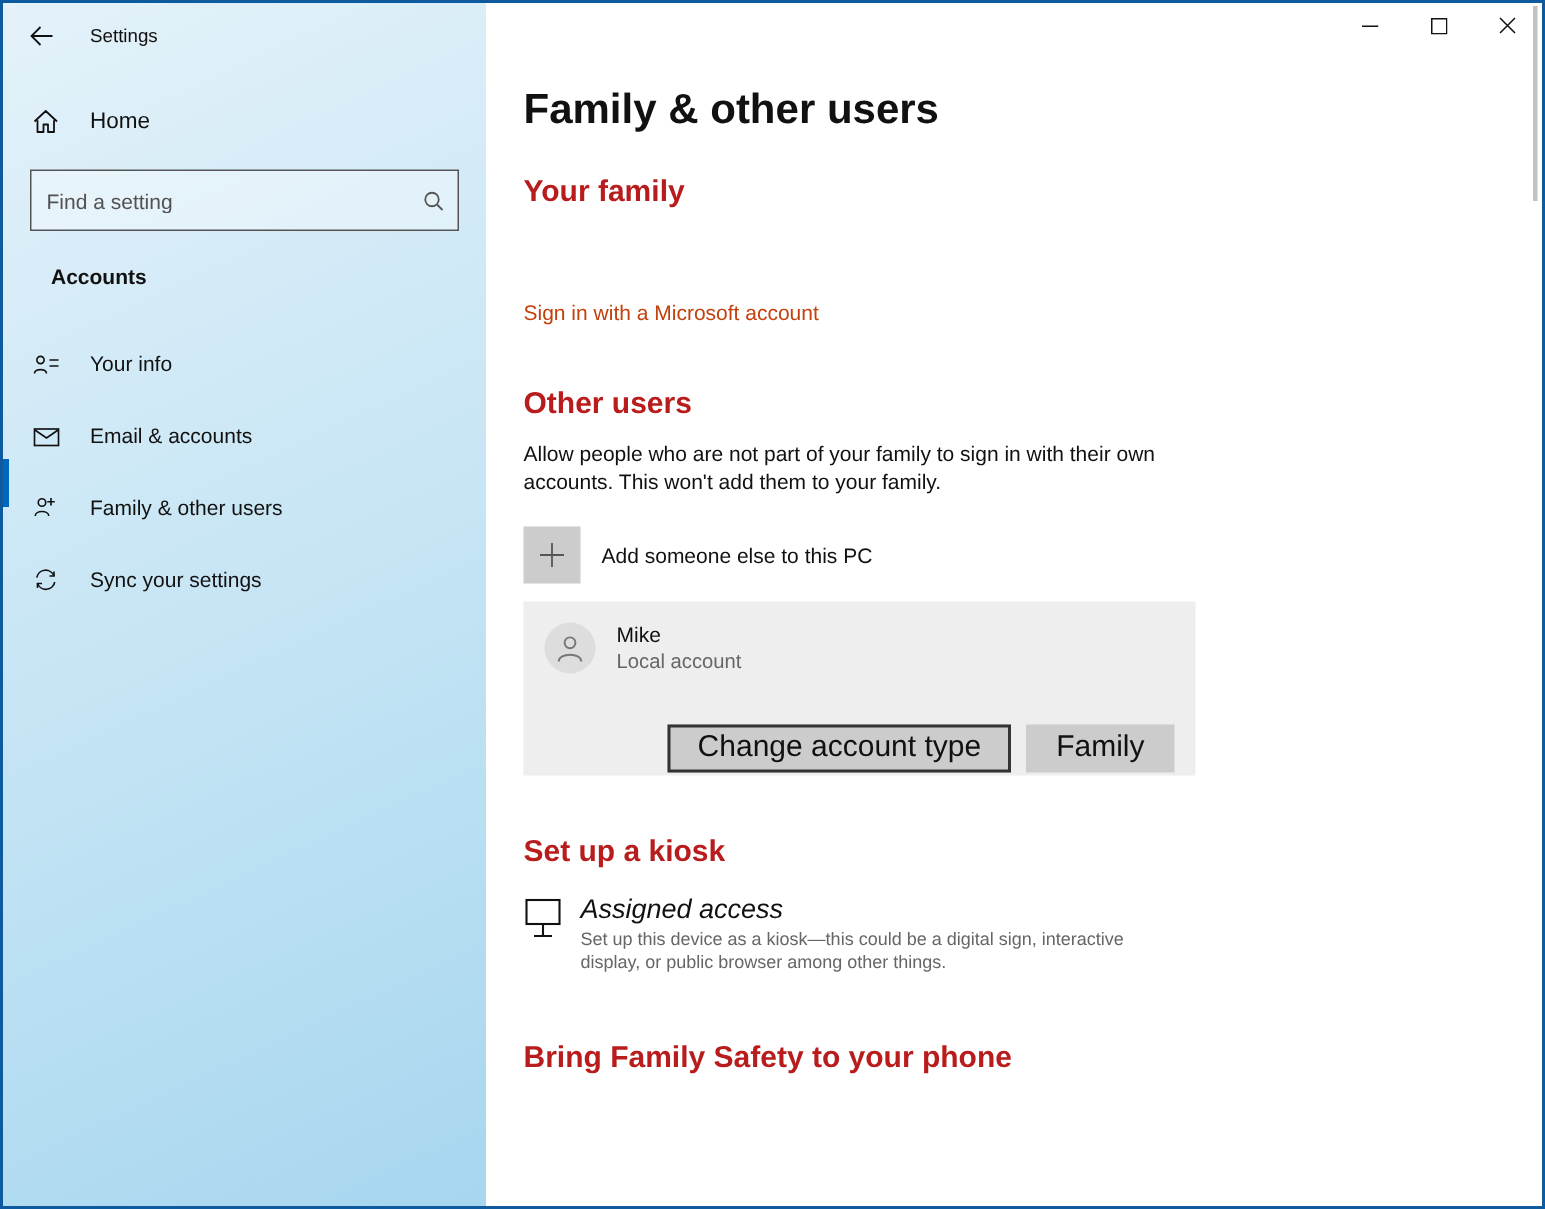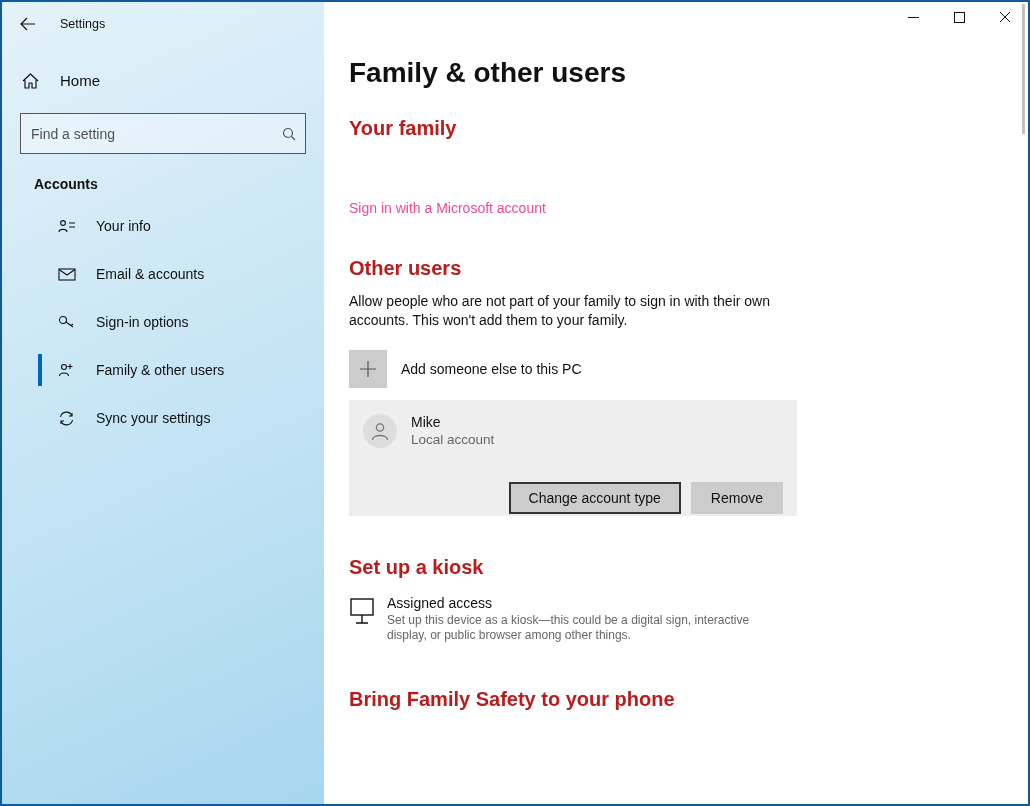--- a/index.html
+++ b/index.html
@@ -89,26 +89,25 @@
       font-size: 14px;
       font-weight: 600;
       color: #111;
     }
     .nav-list {
       list-style: none;
       margin-top: 8px;
     }
     .nav-item {
       display: flex;
-      align-items: center;
+      align-items: flex-end;
       height: 48px;
       padding: 0 0 0 20px;
       cursor: default;
       position: relative;
-      margin-left: 36px;
     }
     .nav-item .icon-slot {
       width: 22px;
       display: flex;
       align-items: center;
       justify-content: flex-start;
     }
     .nav-item .nav-label {
       margin-left: 16px;
       font-size: 14px;
@@ -161,21 +160,21 @@
       margin-bottom: 12px;
     }
     .body-text {
       font-size: 14px;
       color: #111;
       line-height: 1.35;
       max-width: 445px;
       margin-bottom: 10px;
     }
     .link-text {
-      color: #ec4899;
+      color: #c2410c;
       font-size: 14px;
       display: inline-block;
       margin-top: 48px;
     }
     .section-spacer { height: 40px; }
 
     .add-row {
       display: flex;
       align-items: center;
       margin-top: 20px;
@@ -226,21 +225,21 @@
       display: flex;
       justify-content: flex-end;
       gap: 10px;
       margin-top: 34px;
     }
     .win-btn {
       height: 32px;
       padding: 0 18px;
       background: #ccc;
       border: 2px solid transparent;
-      font-size: 14px;
+      font-size: 20px;
       color: #111;
       display: flex;
       align-items: center;
       justify-content: center;
       min-width: 88px;
     }
     .win-btn.focused {
       border: 2px solid #333;
     }
 
@@ -251,23 +250,24 @@
       max-width: 440px;
     }
     .kiosk-icon {
       width: 38px;
       display: flex;
       justify-content: center;
       margin-right: 12px;
       padding-top: 2px;
     }
     .kiosk-title {
-      font-size: 14px;
+      font-size: 18px;
       color: #111;
       margin-bottom: 2px;
+      font-style: italic;
     }
     .kiosk-desc {
       font-size: 12px;
       color: #666;
       line-height: 1.3;
     }
     .scrollbar-stub {
       position: absolute;
       top: 2px;
       right: 3px;
@@ -325,29 +325,20 @@
         <span class="nav-label">Your info</span>
       </li>
       <li class="nav-item">
         <div class="icon-slot">
           <svg width="18" height="13" viewBox="0 0 18 13">
               <rect x="1" y="1" width="16" height="11" stroke="#111" stroke-width="1.1" fill="none"></rect>
               <path d="M1 1.5 L9 7 L17 1.5" stroke="#111" stroke-width="1.1" fill="none"></path>
             </svg>
         </div>
         <span class="nav-label">Email &amp; accounts</span>
-      </li>
-      <li class="nav-item">
-        <div class="icon-slot">
-          <svg width="18" height="14" viewBox="0 0 18 14">
-              <circle cx="5" cy="5" r="3.5" stroke="#111" stroke-width="1.1" fill="none"></circle>
-              <path d="M8 7 L15 12 M13 10.5 L15 9" stroke="#111" stroke-width="1.1" fill="none"></path>
-            </svg>
-        </div>
-        <span class="nav-label">Sign-in options</span>
       </li>
       <li class="nav-item active">
         <div class="icon-slot">
           <svg width="18" height="15" viewBox="0 0 18 15">
               <circle cx="6" cy="4" r="2.5" stroke="#111" stroke-width="1.1" fill="none"></circle>
               <path d="M1.5 13 C1.5 9 10.5 9 10.5 13" stroke="#111" stroke-width="1.1" fill="none"></path>
               <path d="M12 6 V1 M9.5 3.5 H14.5" stroke="#111" stroke-width="1.1"></path>
             </svg>
         </div>
         <span class="nav-label">Family &amp; other users</span>
@@ -415,21 +406,21 @@
                 <path d="M3.5 20 C3.5 14 18.5 14 18.5 20" stroke="#777" stroke-width="1.3" fill="none"></path>
               </svg>
           </div>
           <div>
             <div class="user-name">Mike</div>
             <div class="user-type">Local account</div>
           </div>
         </div>
         <div class="user-actions">
           <div class="win-btn focused">Change account type</div>
-          <div class="win-btn">Remove</div>
+          <div class="win-btn">Family</div>
         </div>
       </div>
 
       <div class="section-spacer"></div>
 
       
       <h2 class="section-title">Set up a kiosk</h2>
       <div class="kiosk-row">
         <div class="kiosk-icon">
           <svg width="26" height="28" viewBox="0 0 26 28">

